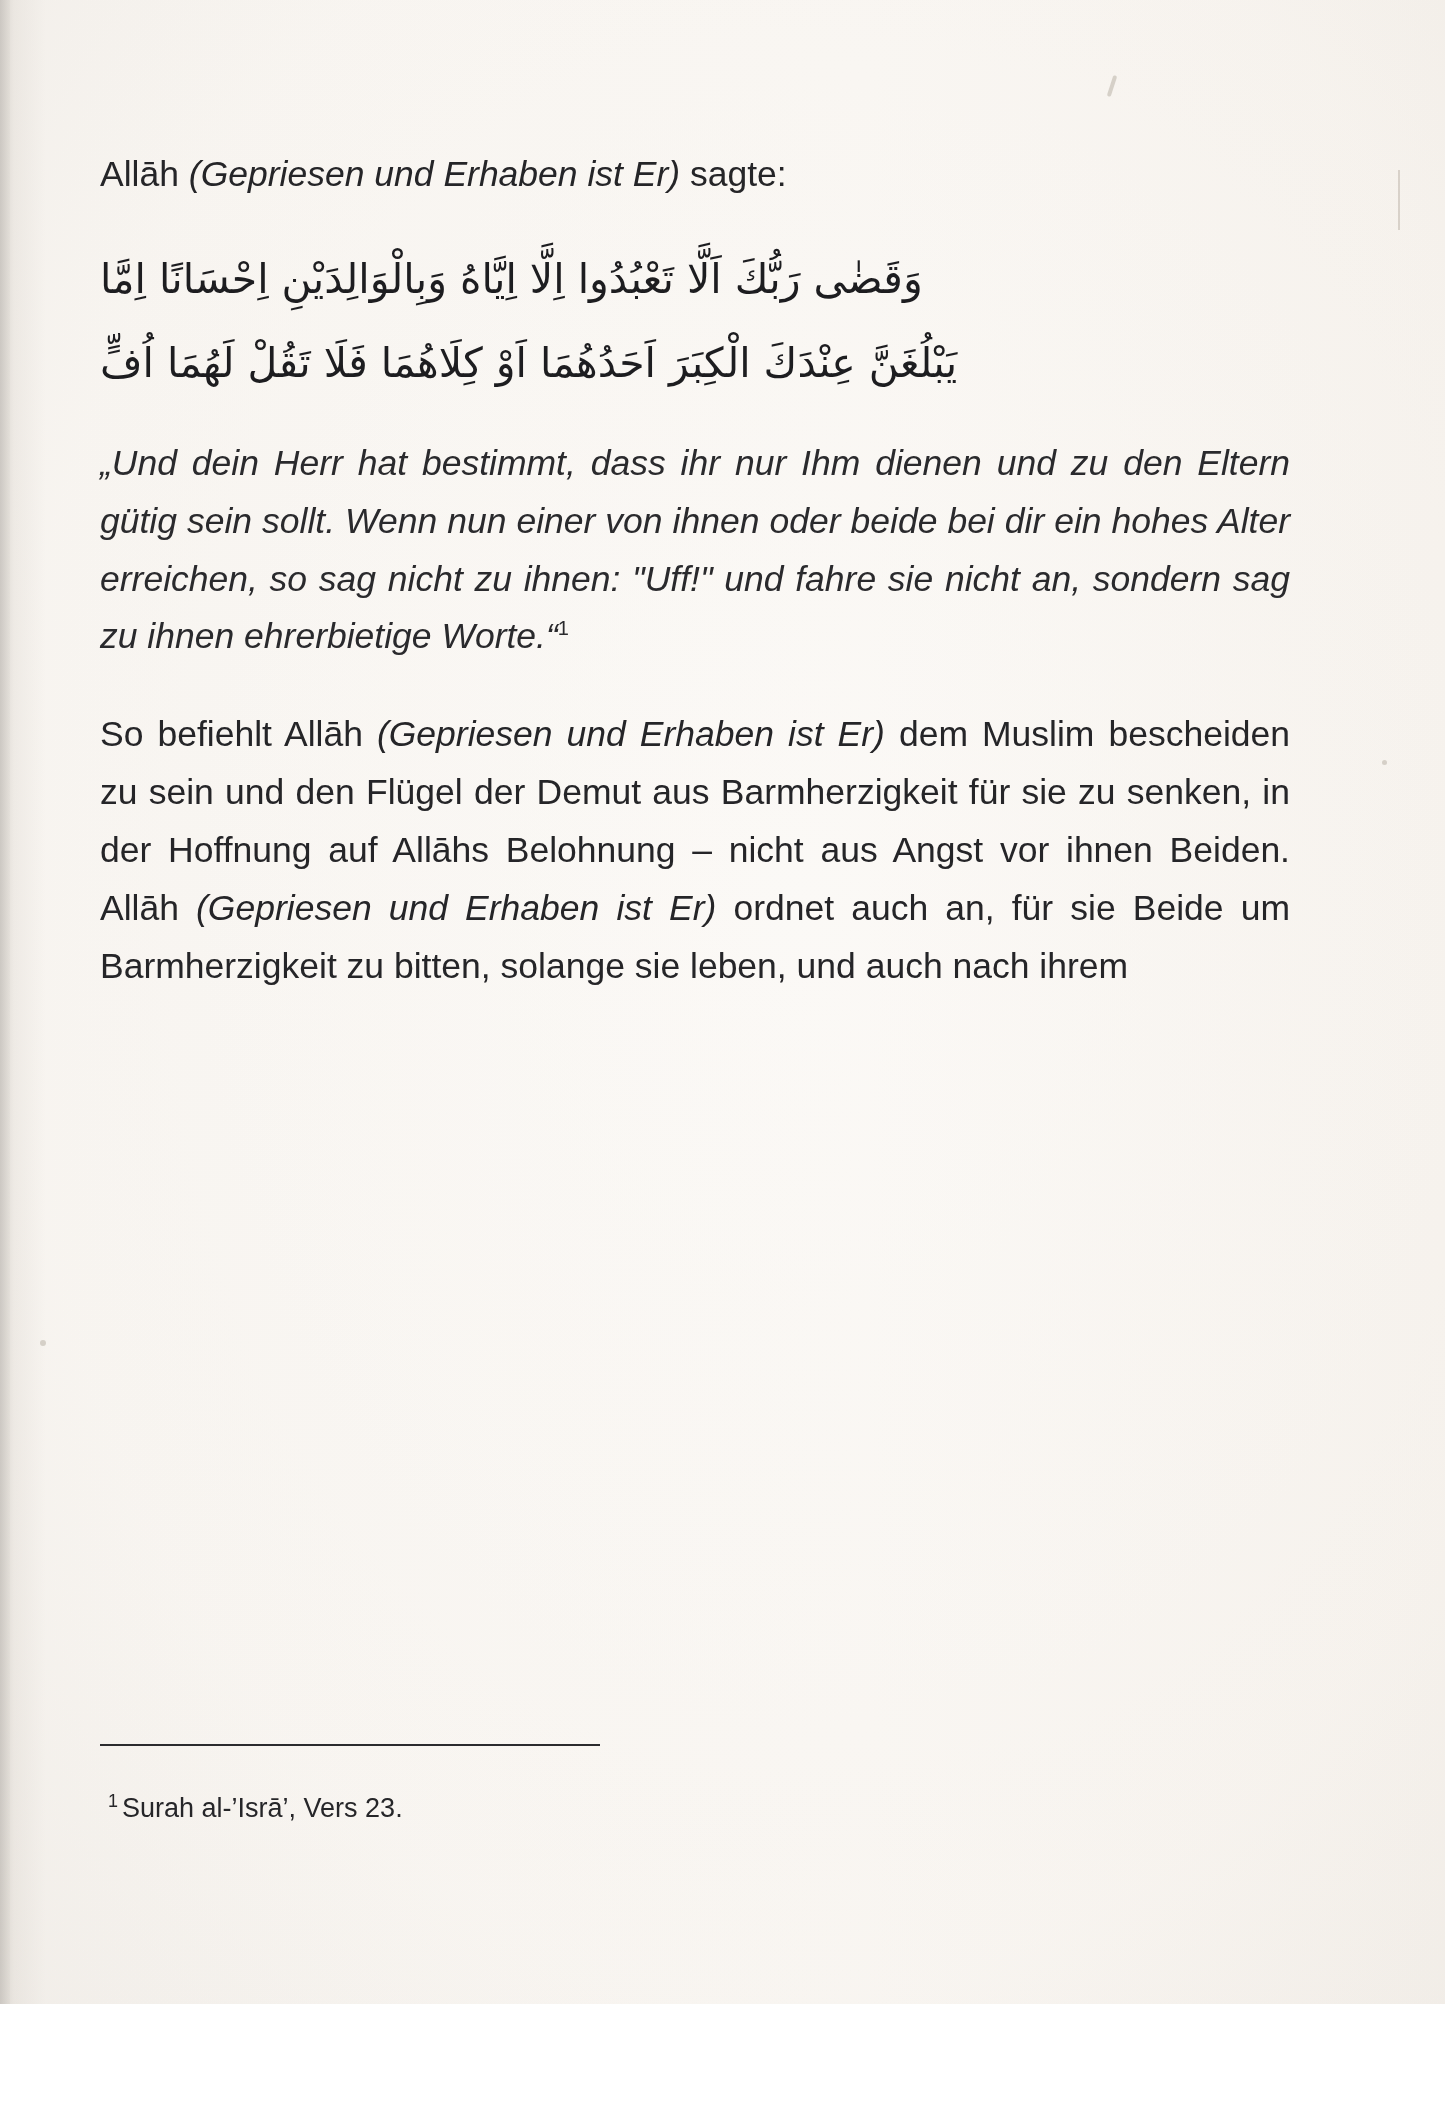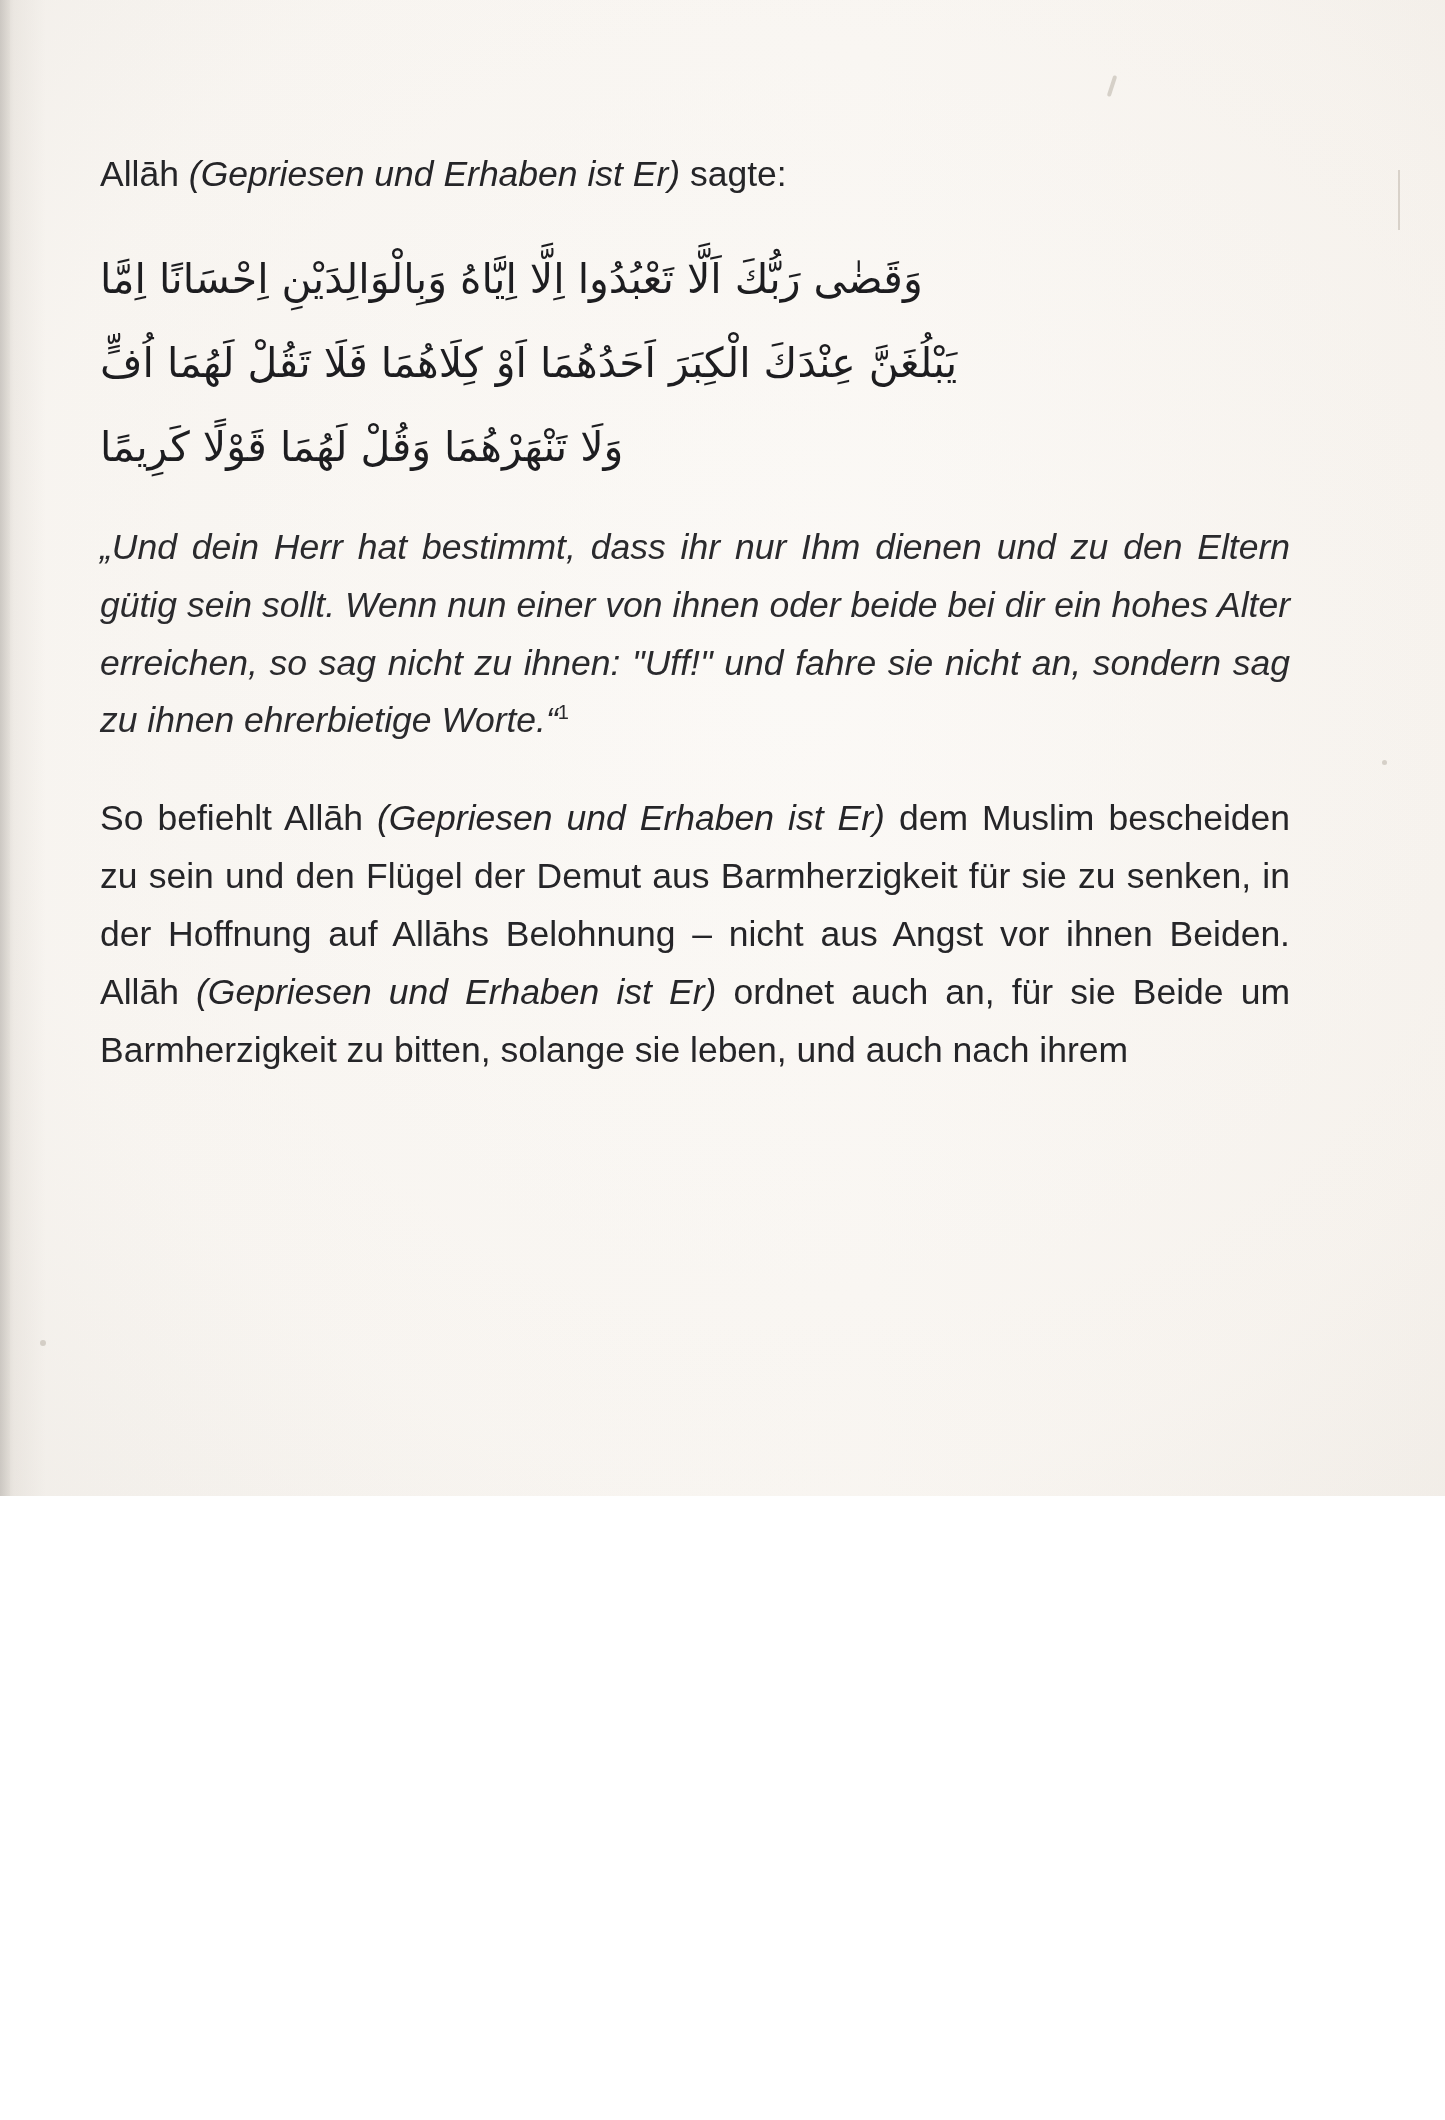--- a/index.html
+++ b/index.html
@@ -9,21 +9,21 @@
   }
   body {
     width: 1445px;
     height: 2120px;
     font-family: "Liberation Sans", sans-serif;
   }
 
   .page {
     position: relative;
     width: 1445px;
-    height: 1496px;
+    height: 2004px;
     background: #d946ef;
     overflow: hidden;
   }
 
   
   .paper-tint {
     position: absolute;
     inset: 0;
     background:
       linear-gradient(90deg, #d8d4cf 0px, #efebe6 14px, #f9f6f2 46px, #faf7f3 60%, #f7f3ee 100%);
@@ -159,21 +159,20 @@
 
   <div class="content">
 
     <p class="intro-line">
       <span>Allāh </span><span class="ital">(Gepriesen und Erhaben ist Er)</span><span> sagte:</span>
     </p>
 
     <div class="quran">
       <div>وَقَضٰى رَبُّكَ اَلَّا تَعْبُدُوا اِلَّا اِيَّاهُ وَبِالْوَالِدَيْنِ اِحْسَانًا اِمَّا</div>
       <div>يَبْلُغَنَّ عِنْدَكَ الْكِبَرَ اَحَدُهُمَا اَوْ كِلَاهُمَا فَلَا تَقُلْ لَهُمَا اُفٍّ</div>
-      <div>وَلَا تَنْهَرْهُمَا وَقُلْ لَهُمَا قَوْلًا كَرِيمًا</div>
     </div>
 
     <p class="translation"><span>„Und dein Herr hat bestimmt, dass ihr nur Ihm dienen und zu den Eltern gütig sein sollt. Wenn nun einer von ihnen oder beide bei dir ein hohes Alter erreichen, so sag nicht zu ihnen: "Uff!" und fahre sie nicht an, sondern sag zu ihnen ehrerbietige Worte.“</span><sup>1</sup></p>
 
     <p class="body-text para"><span>So befiehlt Allāh </span><span class="ital">(Gepriesen und Erhaben ist Er)</span><span> dem Muslim bescheiden zu sein und den Flügel der Demut aus Barmherzigkeit für sie zu senken, in der Hoffnung auf Allāhs Belohnung – nicht aus Angst vor ihnen Beiden. Allāh </span><span class="ital">(Gepriesen und Erhaben ist Er)</span><span> ordnet auch an, für sie Beide um Barmherzigkeit zu bitten, solange sie leben, und auch nach ihrem</span></p>
 
     <div class="footnote-rule"></div>
 
     <p class="footnote"><sup>1</sup><span>Surah al-’Isrā’, Vers 23.</span></p>
 

